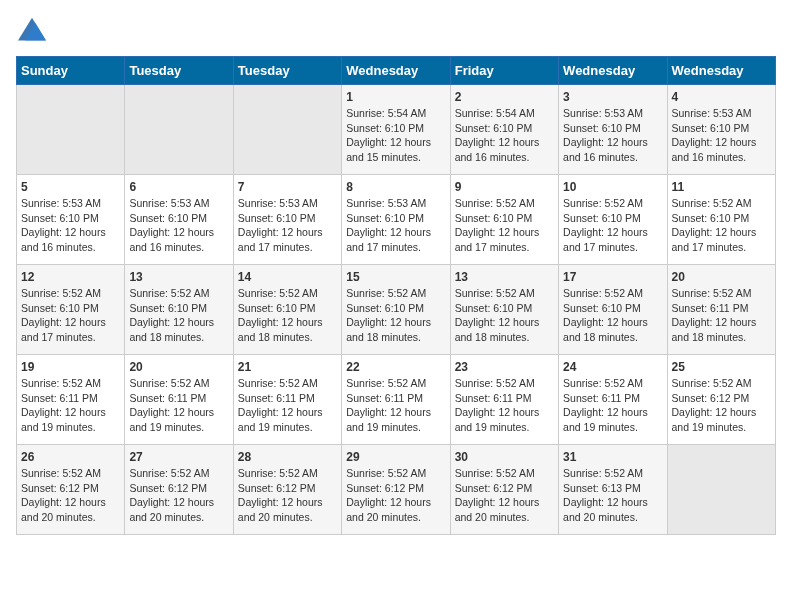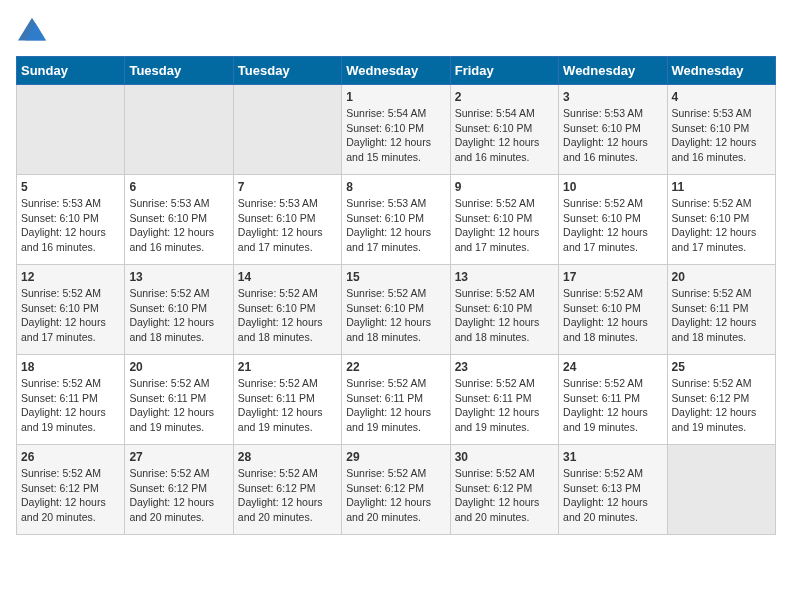--- a/index.html
+++ b/index.html
@@ -140,21 +140,21 @@
       <tr>
         <td><span class="day-num">12</span><span class="cell-text">Sunrise: 5:52 AM<br>Sunset: 6:10 PM<br>Daylight: 12 hours and 17 minutes.</span></td>
         <td><span class="day-num">13</span><span class="cell-text">Sunrise: 5:52 AM<br>Sunset: 6:10 PM<br>Daylight: 12 hours and 18 minutes.</span></td>
         <td><span class="day-num">14</span><span class="cell-text">Sunrise: 5:52 AM<br>Sunset: 6:10 PM<br>Daylight: 12 hours and 18 minutes.</span></td>
         <td><span class="day-num">15</span><span class="cell-text">Sunrise: 5:52 AM<br>Sunset: 6:10 PM<br>Daylight: 12 hours and 18 minutes.</span></td>
         <td><span class="day-num">13</span><span class="cell-text">Sunrise: 5:52 AM<br>Sunset: 6:10 PM<br>Daylight: 12 hours and 18 minutes.</span></td>
         <td><span class="day-num">17</span><span class="cell-text">Sunrise: 5:52 AM<br>Sunset: 6:10 PM<br>Daylight: 12 hours and 18 minutes.</span></td>
         <td><span class="day-num">20</span><span class="cell-text">Sunrise: 5:52 AM<br>Sunset: 6:11 PM<br>Daylight: 12 hours and 18 minutes.</span></td>
       </tr>
       <tr>
-        <td><span class="day-num">18</span><span class="cell-text">Sunrise: 5:52 AM<br>Sunset: 6:11 PM<br>Daylight: 12 hours and 19 minutes.</span></td>
+        <td><span class="day-num">19</span><span class="cell-text">Sunrise: 5:52 AM<br>Sunset: 6:11 PM<br>Daylight: 12 hours and 19 minutes.</span></td>
         <td><span class="day-num">20</span><span class="cell-text">Sunrise: 5:52 AM<br>Sunset: 6:11 PM<br>Daylight: 12 hours and 19 minutes.</span></td>
         <td><span class="day-num">21</span><span class="cell-text">Sunrise: 5:52 AM<br>Sunset: 6:11 PM<br>Daylight: 12 hours and 19 minutes.</span></td>
         <td><span class="day-num">22</span><span class="cell-text">Sunrise: 5:52 AM<br>Sunset: 6:11 PM<br>Daylight: 12 hours and 19 minutes.</span></td>
         <td><span class="day-num">23</span><span class="cell-text">Sunrise: 5:52 AM<br>Sunset: 6:11 PM<br>Daylight: 12 hours and 19 minutes.</span></td>
         <td><span class="day-num">24</span><span class="cell-text">Sunrise: 5:52 AM<br>Sunset: 6:11 PM<br>Daylight: 12 hours and 19 minutes.</span></td>
         <td><span class="day-num">25</span><span class="cell-text">Sunrise: 5:52 AM<br>Sunset: 6:12 PM<br>Daylight: 12 hours and 19 minutes.</span></td>
       </tr>
       <tr>
         <td><span class="day-num">26</span><span class="cell-text">Sunrise: 5:52 AM<br>Sunset: 6:12 PM<br>Daylight: 12 hours and 20 minutes.</span></td>
         <td><span class="day-num">27</span><span class="cell-text">Sunrise: 5:52 AM<br>Sunset: 6:12 PM<br>Daylight: 12 hours and 20 minutes.</span></td>

